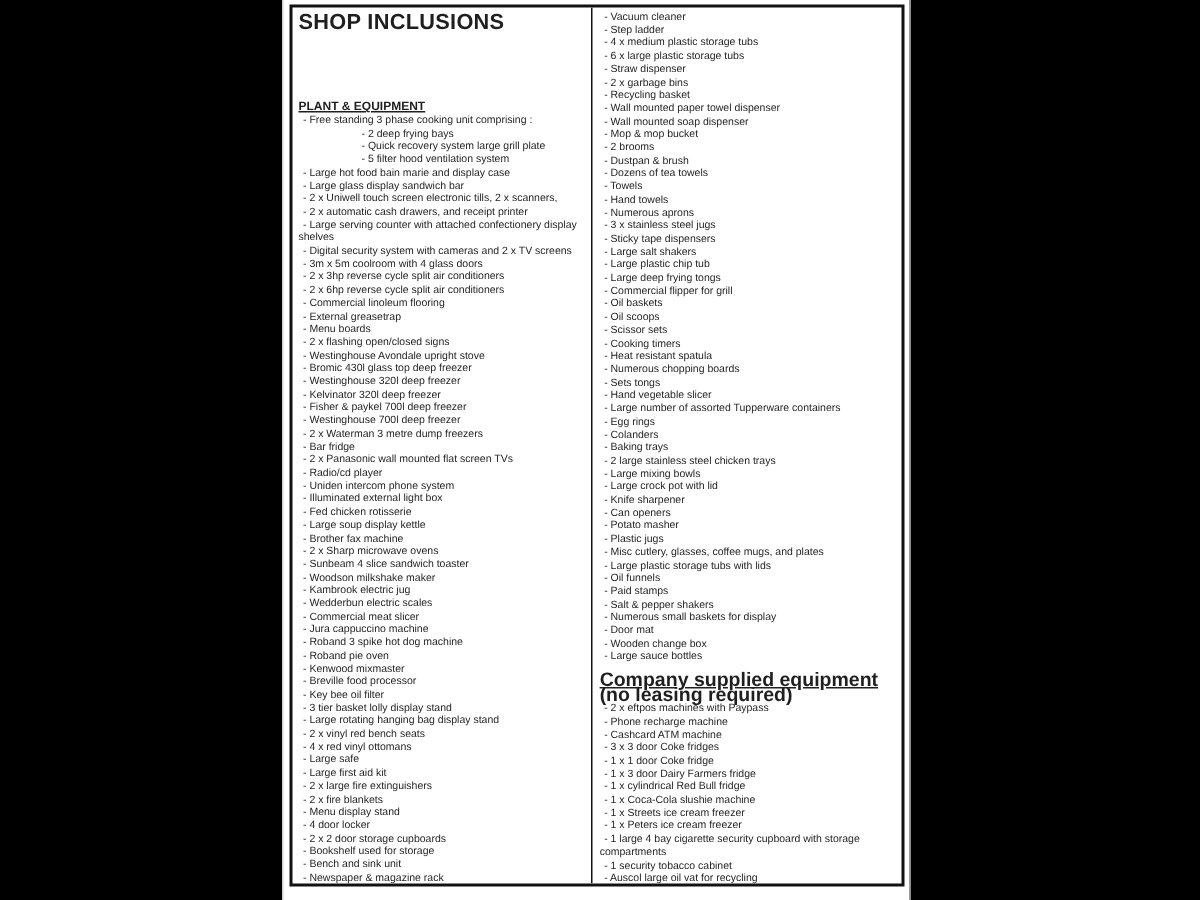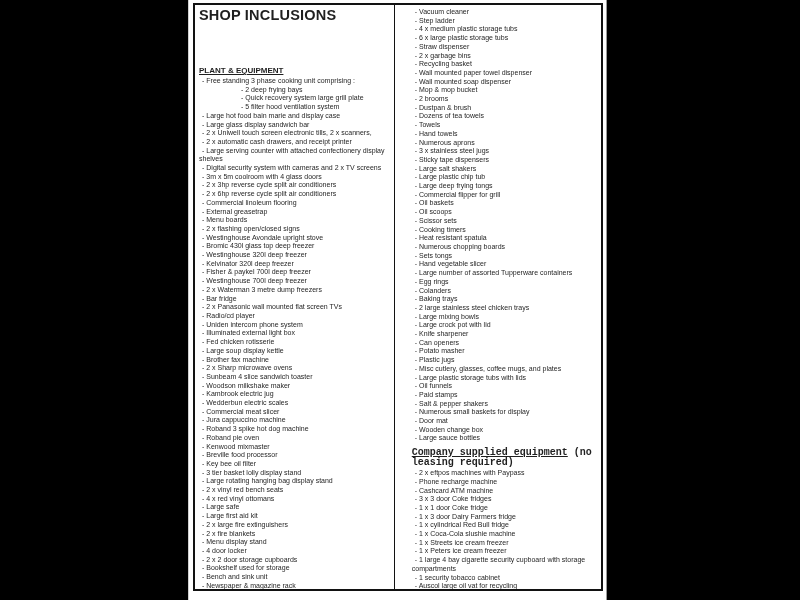--- a/index.html
+++ b/index.html
@@ -13,21 +13,20 @@
   .page{
     position:absolute;left:188px;top:0;width:419px;height:600px;
     background:var(--page-bg,#fff);
     box-shadow:inset -1px 0 0 #9a9a9a, inset 1px 0 0 #cfcfcf;
   }
   .box{
     position:absolute;left:5px;top:3px;right:4px;bottom:9px;
     border:2px solid var(--border-c,#121212);
     display:flex;overflow:hidden;
     color:var(--text-c,#1f1f1f);
-    gap:12px;
   }
   .col{box-sizing:border-box;overflow:hidden;}
   .col-left{
     flex:0 0 49.2%;
     border-right:1px solid var(--border-c,#121212);
     padding:2px 3px 0 4px;
   }
   .col-right{
     flex:1 1 auto;
     padding:3px 2px 0 5px;
@@ -37,22 +36,22 @@
     font-size:14.5px;line-height:16px;font-weight:bold;
     letter-spacing:0.2px;
   }
   .heading{
     font-size:8px;line-height:10px;font-weight:bold;
     text-decoration:underline;
     margin-bottom:1px;
     margin-top:43px;
   }
   .subheading{
-    font-size:10px;line-height:10px;font-weight:bold;
-    margin-top:5px;margin-bottom:1px;font-family:Liberation Mono, monospace;
+    font-size:13px;line-height:10px;font-weight:bold;
+    margin-top:5px;margin-bottom:1px;
   }
   .subheading .u{text-decoration:underline;}
   .items{font-size:7px;line-height:8.7px;}
   .items .item{text-indent:3px;}
   .items .item.indent{padding-left:42px;text-indent:0;}
 </style>
 </head>
 <body>
 
 <div class="stage">

